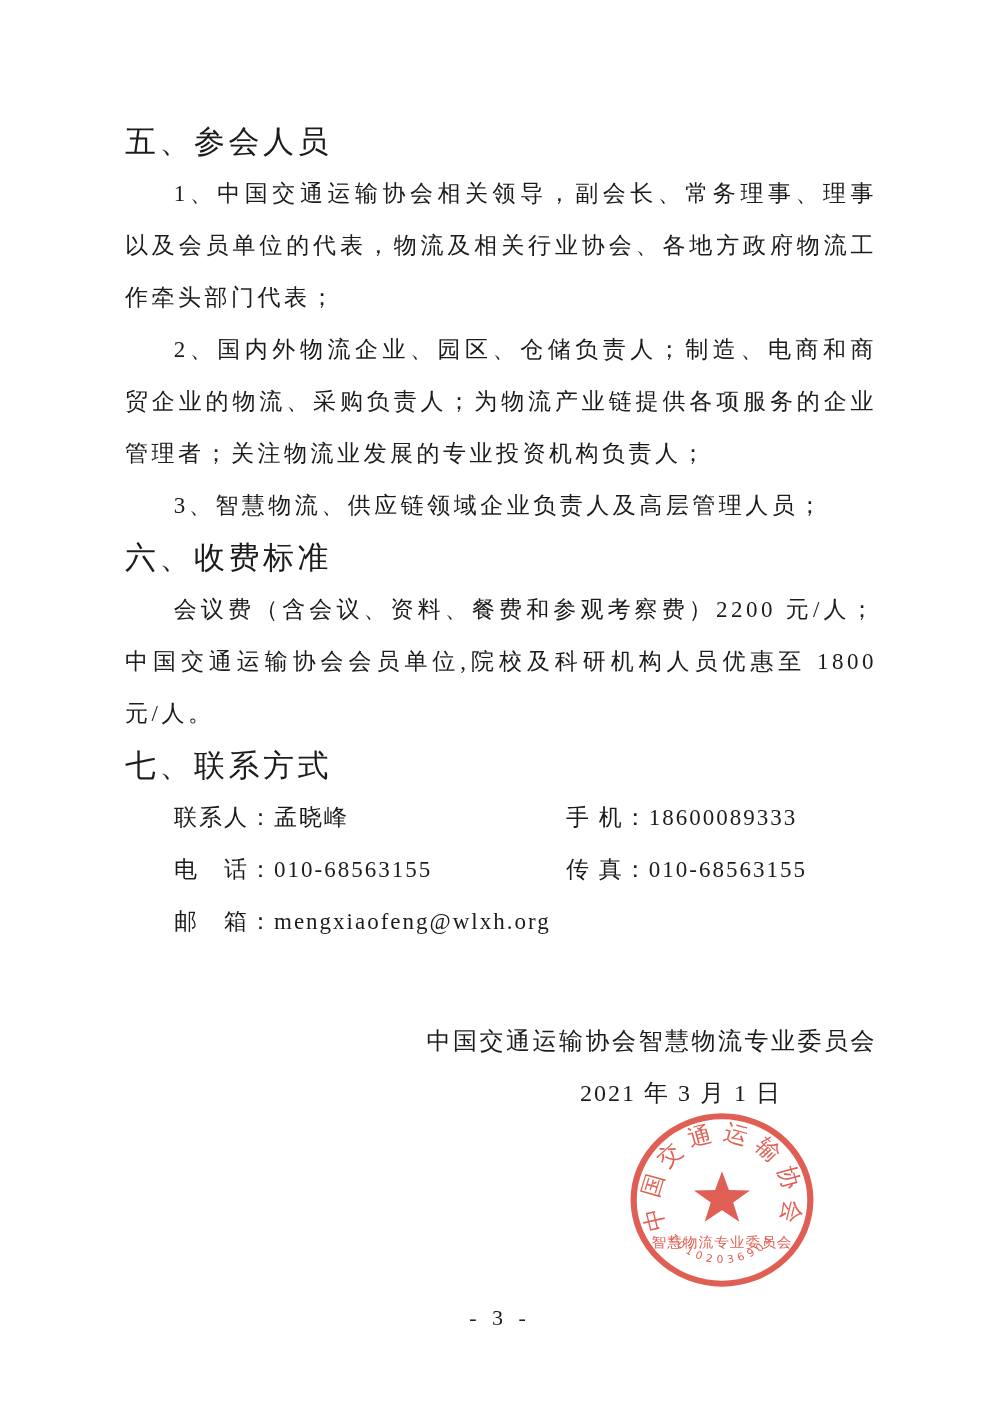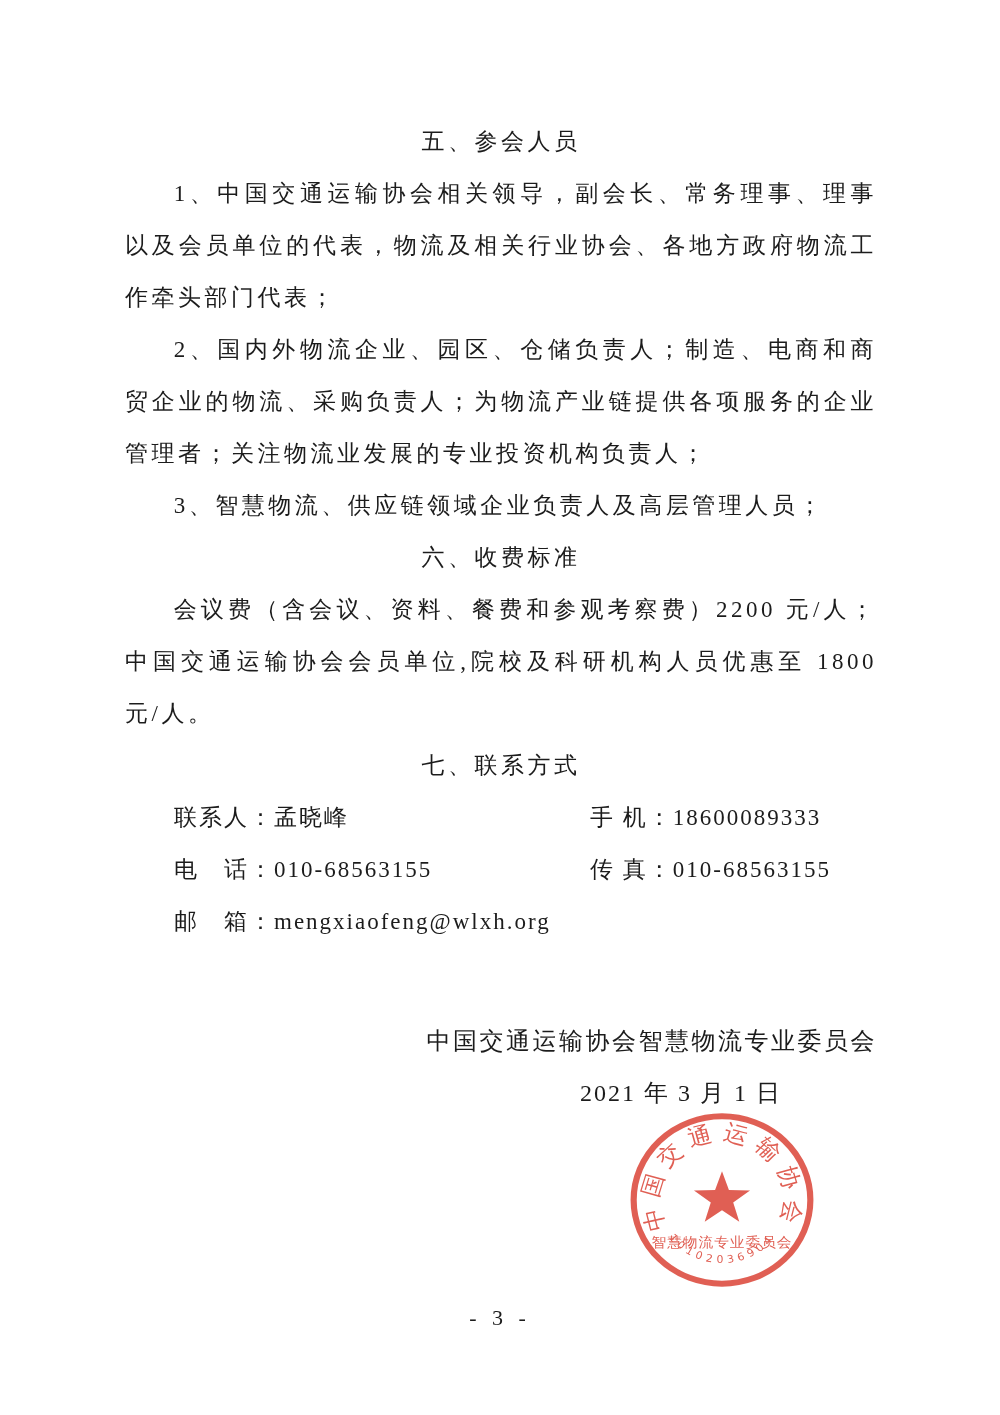--- a/index.html
+++ b/index.html
@@ -11,39 +11,37 @@
   }
   .page { position: relative; width: 1000px; height: 1415px; background: #fff; }
   .content {
     position: relative;
     padding: 116px 123px 0 125px;
     font-size: 23px;
     line-height: 52px;
   }
   .heading {
     margin: 0;
-    font-size: 23px;
+    font-size: 31px;
     font-weight: normal;
     letter-spacing: 3.5px;
     line-height: 52px;
-    text-align: center;
   }
   p.body-par {
     margin: 0;
     text-indent: 2.12em;
     text-align: justify;
     letter-spacing: 3.5px;
     line-height: 52px;
   }
   .contact-row {
     display: flex;
     padding-left: 49px;
     letter-spacing: 2px;
     line-height: 52px;
-    gap: 24px;
   }
   .contact-left { width: 392px; flex: 0 0 392px; }
   .contact-right { flex: 1; }
   .signature { margin-top: 67px; position: relative; z-index: 2; }
   .sig-org {
     text-align: right;
     font-size: 24px;
     letter-spacing: 2.5px;
     line-height: 52px;
   }

